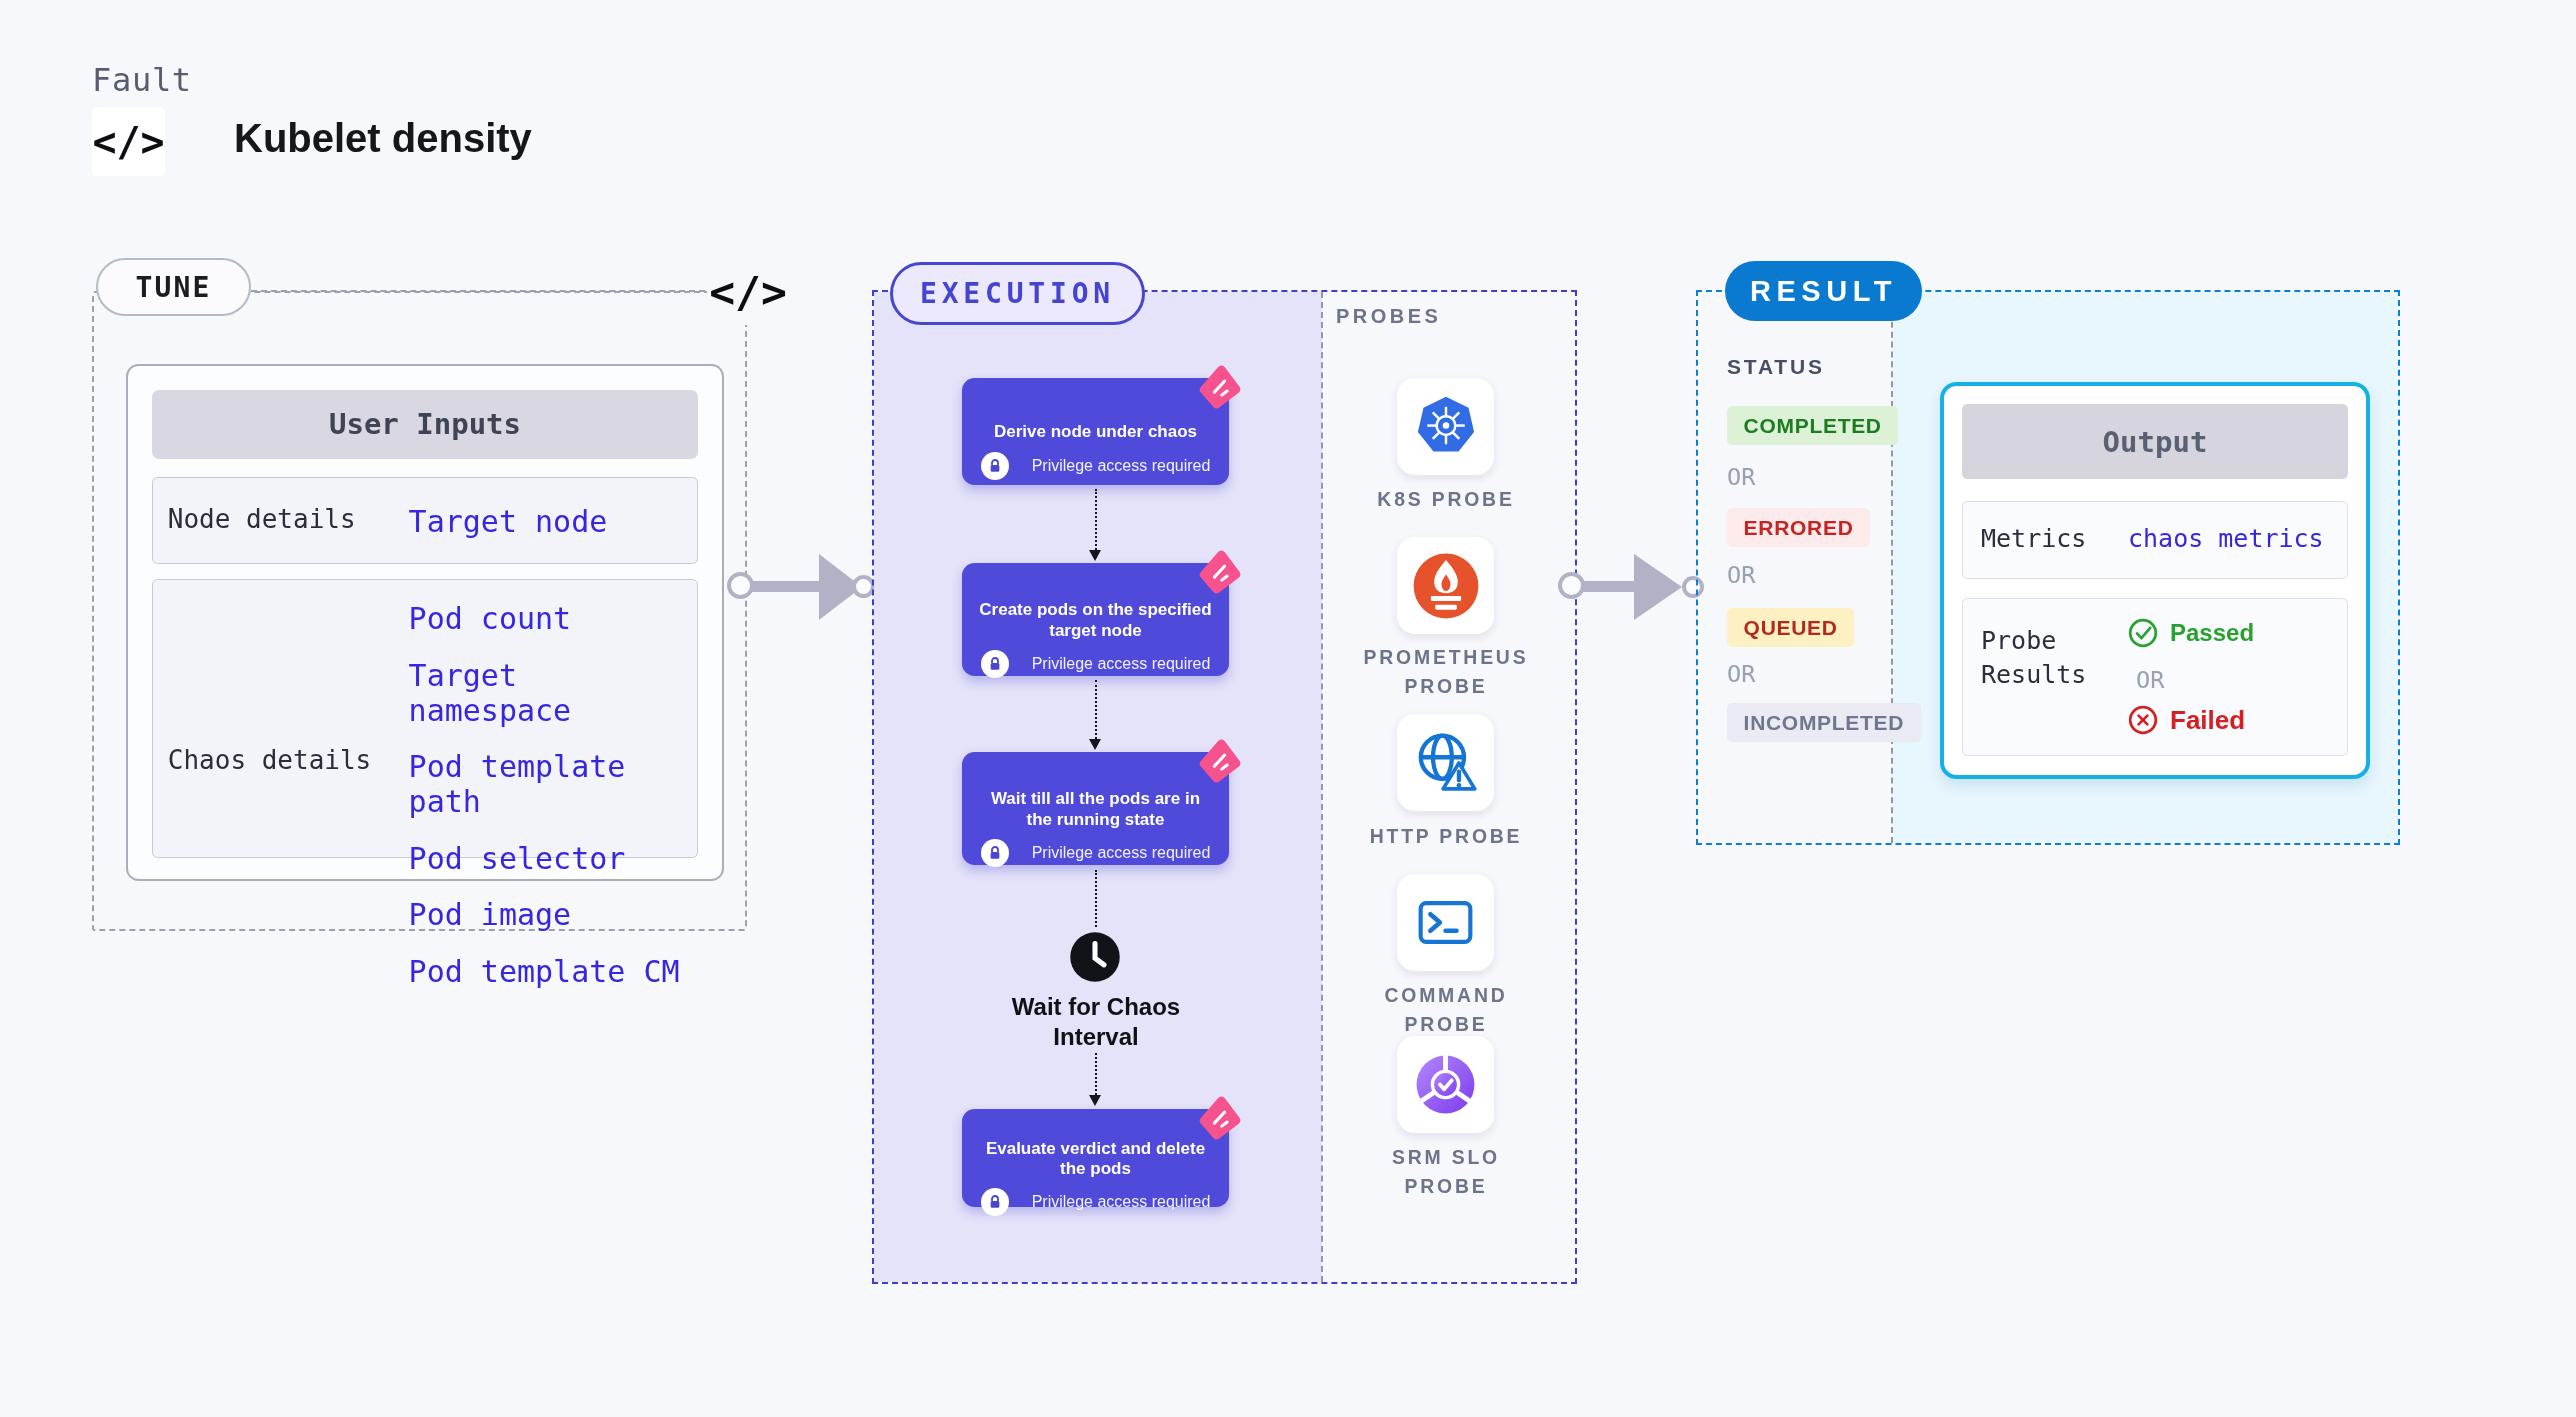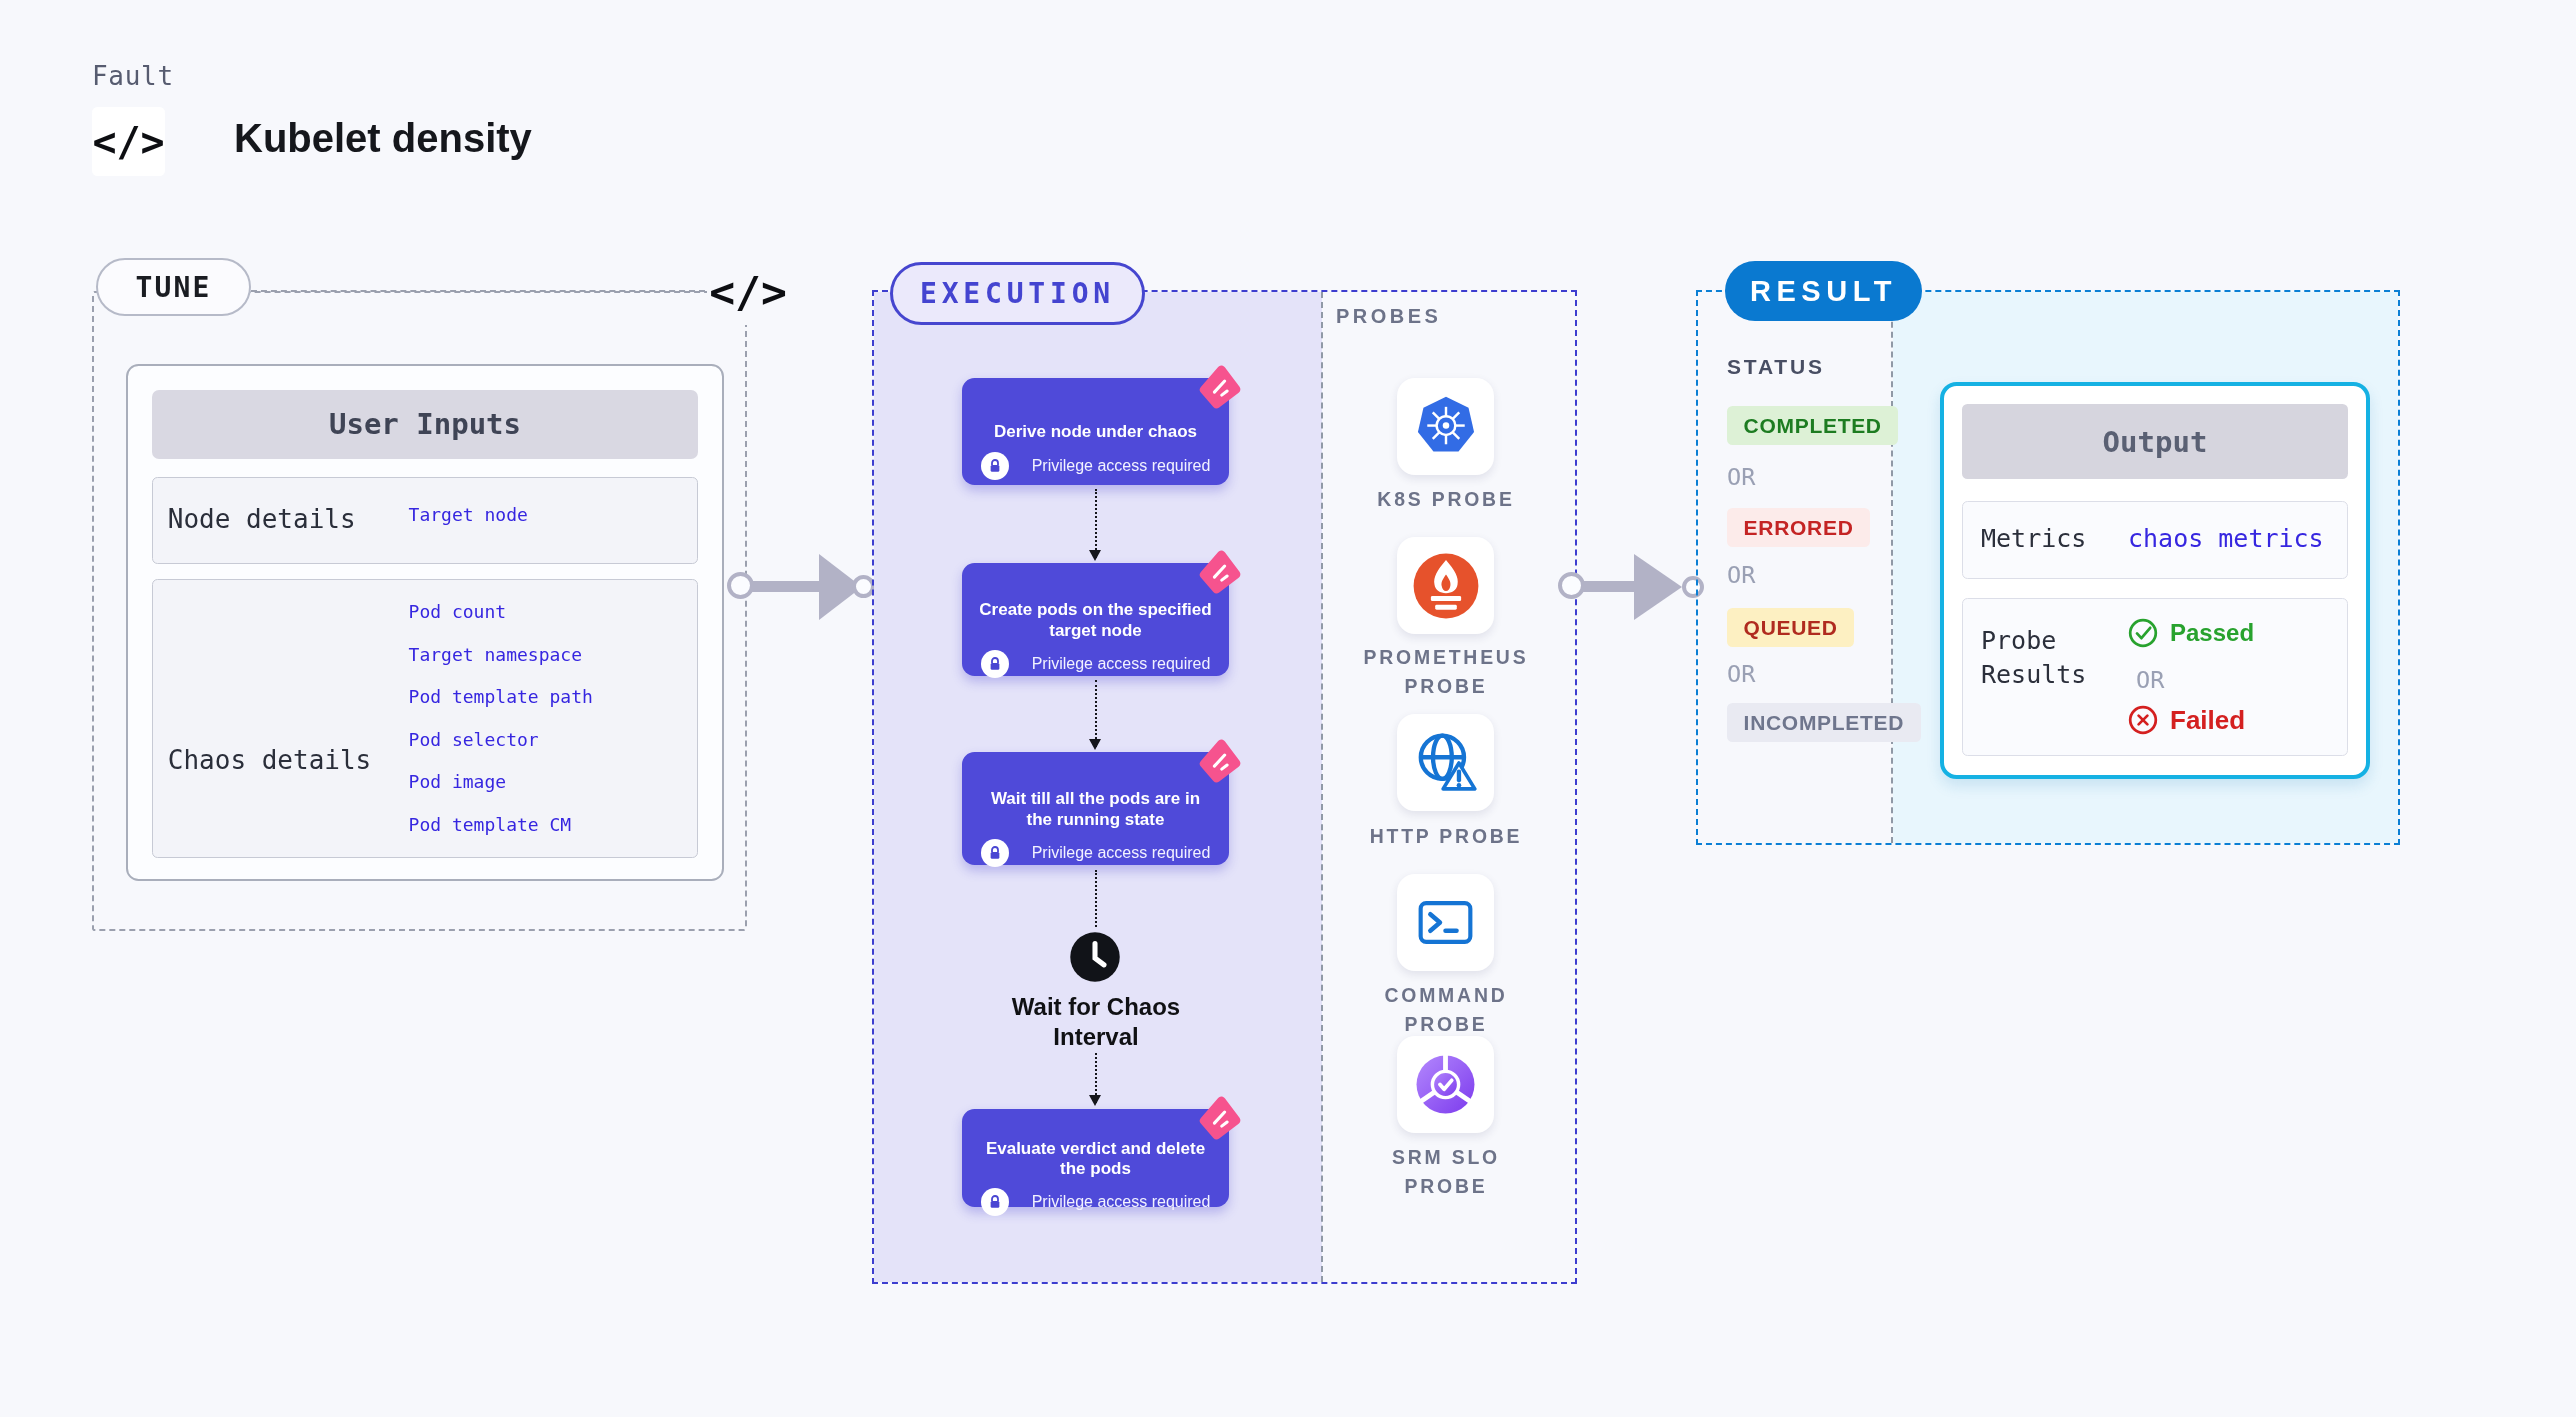--- a/index.html
+++ b/index.html
@@ -2,21 +2,21 @@
 <html style="font-size:11px"><head>
 <meta charset="utf-8">
 <style>
   html,body{margin:0;padding:0;background:#f7f8fc;}
   .canvas{position:relative;width:2576px;height:1418px;background:#f7f8fc;overflow:hidden;
           font-family:"Liberation Sans",sans-serif;}
   .mono{font-family:"DejaVu Sans Mono",monospace;}
   .abs{position:absolute;}
 
   
-  .kicker{left:92px;top:61px;font-size:26px;color:#575c70;letter-spacing:0.7px;}
+  .kicker{left:92px;top:61px;font-size:32px;color:#575c70;letter-spacing:0.7px;}
   .code-chip{left:92px;top:107px;width:73px;height:69px;background:#ffffff;border-radius:5.5px;
              display:flex;align-items:center;justify-content:center;font-size:40px;font-weight:bold;color:#0d0e12;}
   .page-title{left:188px;top:116px;font-size:40px;font-weight:800;color:#15171c;margin-left:46px;}
 
   
   .tune-rect{left:92px;top:291px;width:651px;height:636px;border:2.8px dashed #9ba0ae;border-radius:2.8px;}
   .exec-rect{left:872px;top:290px;width:701px;height:990px;border:2.8px dashed #3d3dcf;}
   .result-rect{left:1696px;top:290px;width:700px;height:551px;border:2.8px dashed #0b7fd4;}
   .exec-purple{position:absolute;left:0;top:0;width:448px;height:100%;background:#e4e3f9;}
   .exec-divider{position:absolute;left:447px;top:0;height:100%;border-left:2.1px dashed #9099a6;}
@@ -37,21 +37,21 @@
               display:flex;align-items:center;justify-content:center;font-size:43px;font-weight:bold;color:#0d0e12;}
 
   
   .ui-card{left:126px;top:364px;width:594px;height:513px;background:#fcfdff;border:2.8px solid #a9aebb;border-radius:12.5px;}
   .ui-header{position:absolute;left:23.6px;right:23.6px;top:23.6px;height:69px;background:#d9d8e2;border-radius:7px;
              display:flex;align-items:center;justify-content:center;font-size:29px;font-weight:bold;color:#3f4455;}
   .ui-row{position:absolute;left:23.6px;right:23.6px;background:#f3f4f9;border:1.4px solid #c7cad5;border-radius:5.5px;}
   .ui-row1{top:111px;height:85px;text-align:right;}
   .ui-row2{top:213px;height:277px;}
   .row-label{position:absolute;left:15.2px;font-size:26px;color:#2a2e3a;}
-  .link{color:#3626e0;font-size:18px;cursor:pointer;}
+  .link{color:#3626e0;font-size:30px;cursor:pointer;}
   .links-col{position:absolute;left:256px;top:21px;display:flex;flex-direction:column;gap:21.5px;}
 
   
   .conn-circle{border:4.8px solid #b2b2c6;background:#fbfcff;border-radius:50%;}
   .conn-line{background:#b2b2c6;height:11px;}
   .conn-tri{width:0;height:0;border-top:33px solid transparent;border-bottom:33px solid transparent;}
 
   
   .step-box{left:962px;width:267px;background:#4f4ad9;border-radius:12.5px;color:#ffffff;
             box-shadow:0 5.5px 11px rgba(70,60,210,.28);display:flex;flex-direction:column;

